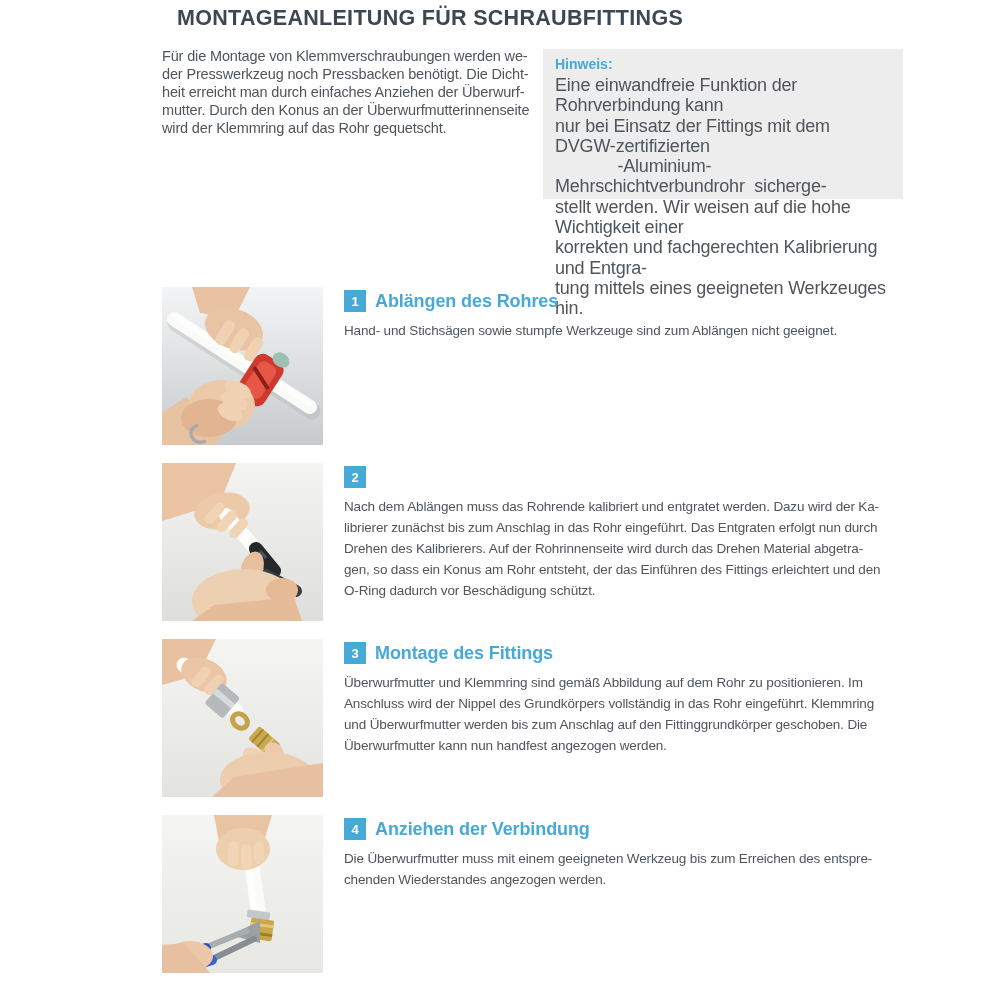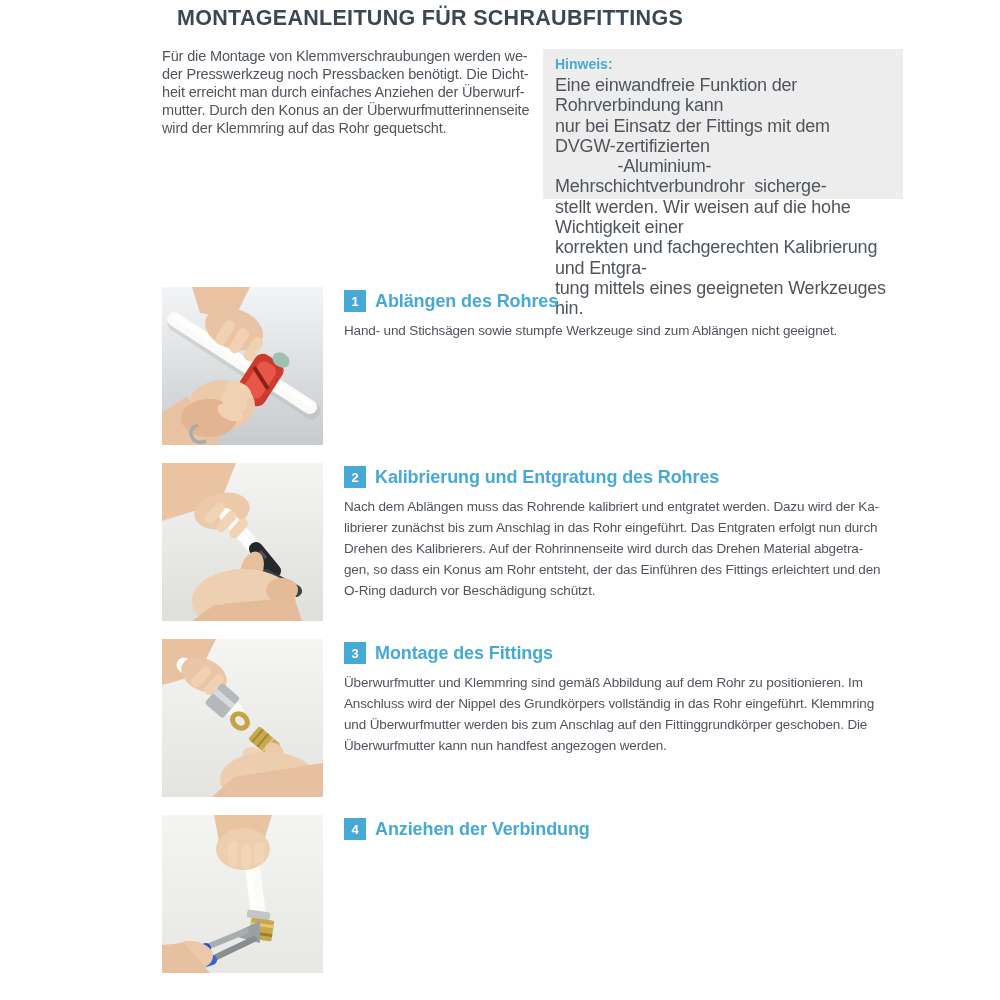--- a/index.html
+++ b/index.html
@@ -142,21 +142,20 @@
         </g>
         <ellipse cx="90" cy="106" rx="11" ry="18" transform="rotate(18 90 106)" fill="#e7bf9d"></ellipse>
         <ellipse cx="82" cy="138" rx="52" ry="32" fill="#edd0b2"></ellipse>
         <ellipse cx="120" cy="127" rx="16" ry="12" fill="#e4ba97"></ellipse>
         <path d="M30,158 L140,158 L132,134 L52,142 Z" fill="#e5bc9a"></path>
       </svg>
     </div>
     <div class="step-text">
       <div class="step-head">
         <span class="badge">2</span>
-        <h2 class="step-title">Kalibrierung und Entgratung des Rohres</h2>
       </div>
       <p class="para">Nach dem Ablängen muss das Rohrende kalibriert und entgratet werden. Dazu wird der Ka-
 librierer zunächst bis zum Anschlag in das Rohr eingeführt. Das Entgraten erfolgt nun durch
 Drehen des Kalibrierers. Auf der Rohrinnenseite wird durch das Drehen Material abgetra-
 gen, so dass ein Konus am Rohr entsteht, der das Einführen des Fittings erleichtert und den
 O-Ring dadurch vor Beschädigung schützt.</p>
     </div>
   </section>
 
   <section class="step" style="top:639px">
@@ -240,16 +239,18 @@
         </g>
         <ellipse cx="28" cy="141" rx="23" ry="15" fill="#ebc8a8"></ellipse>
         <path d="M0,158 L0,130 L22,128 L48,158 Z" fill="#e6c0a0"></path>
       </svg>
     </div>
     <div class="step-text">
       <div class="step-head">
         <span class="badge">4</span>
         <h2 class="step-title">Anziehen der Verbindung</h2>
       </div>
+      <p class="para">Die Überwurfmutter muss mit einem geeigneten Werkzeug bis zum Erreichen des entspre-
+chenden Wiederstandes angezogen werden.</p>
     </div>
   </section>
 
 </div>
 
 </body></html>

